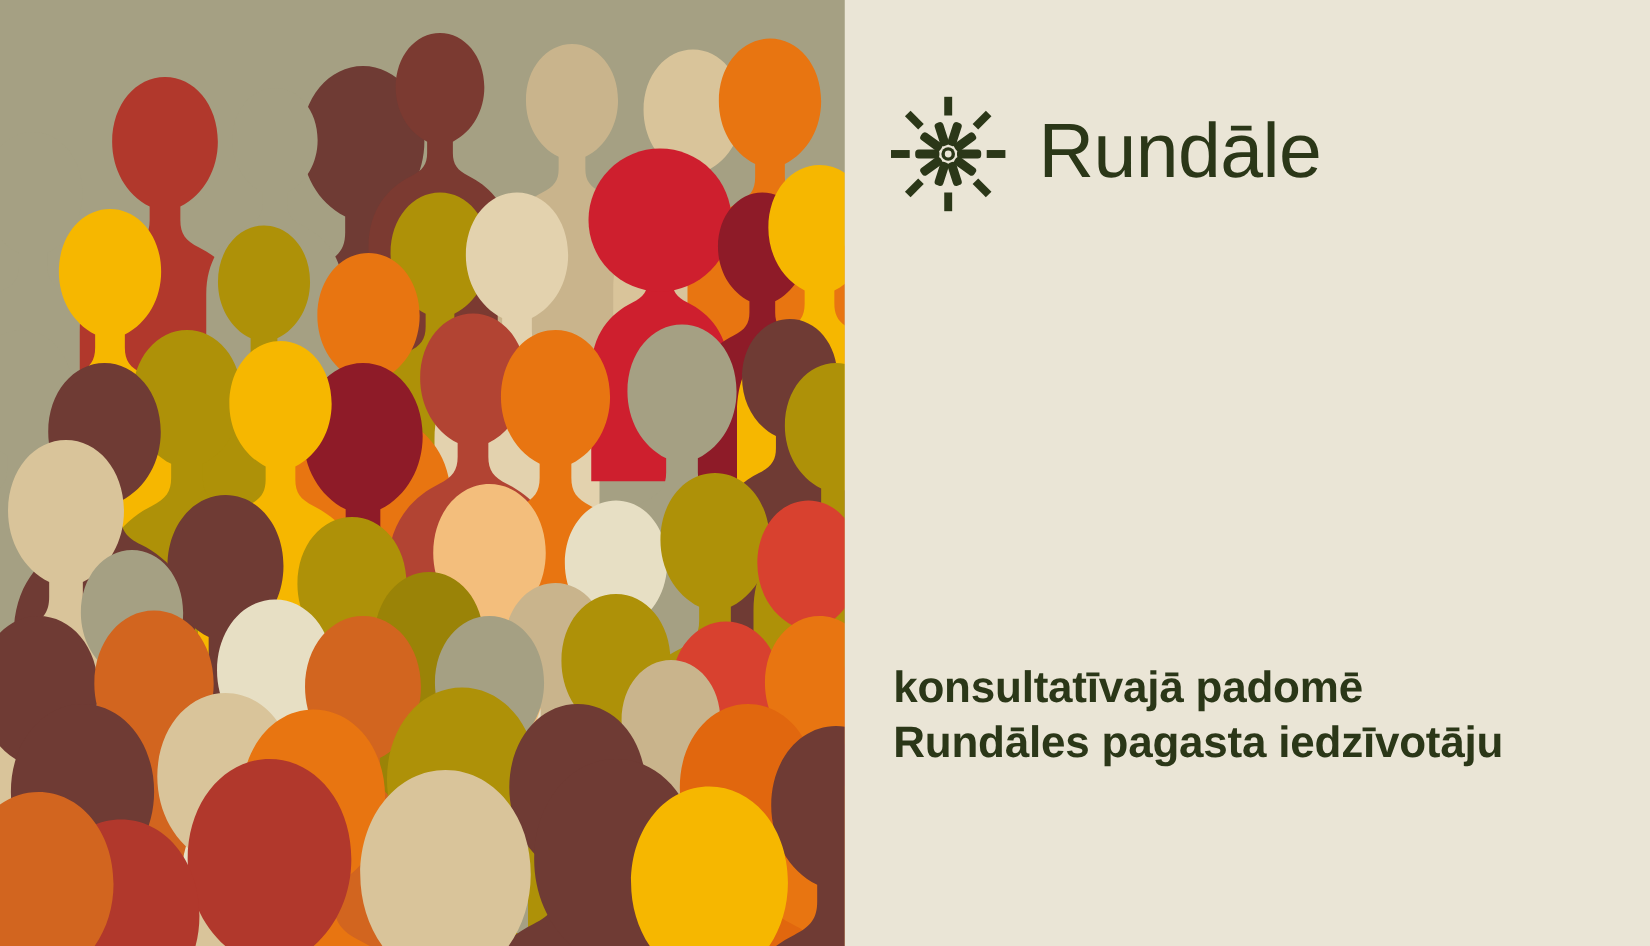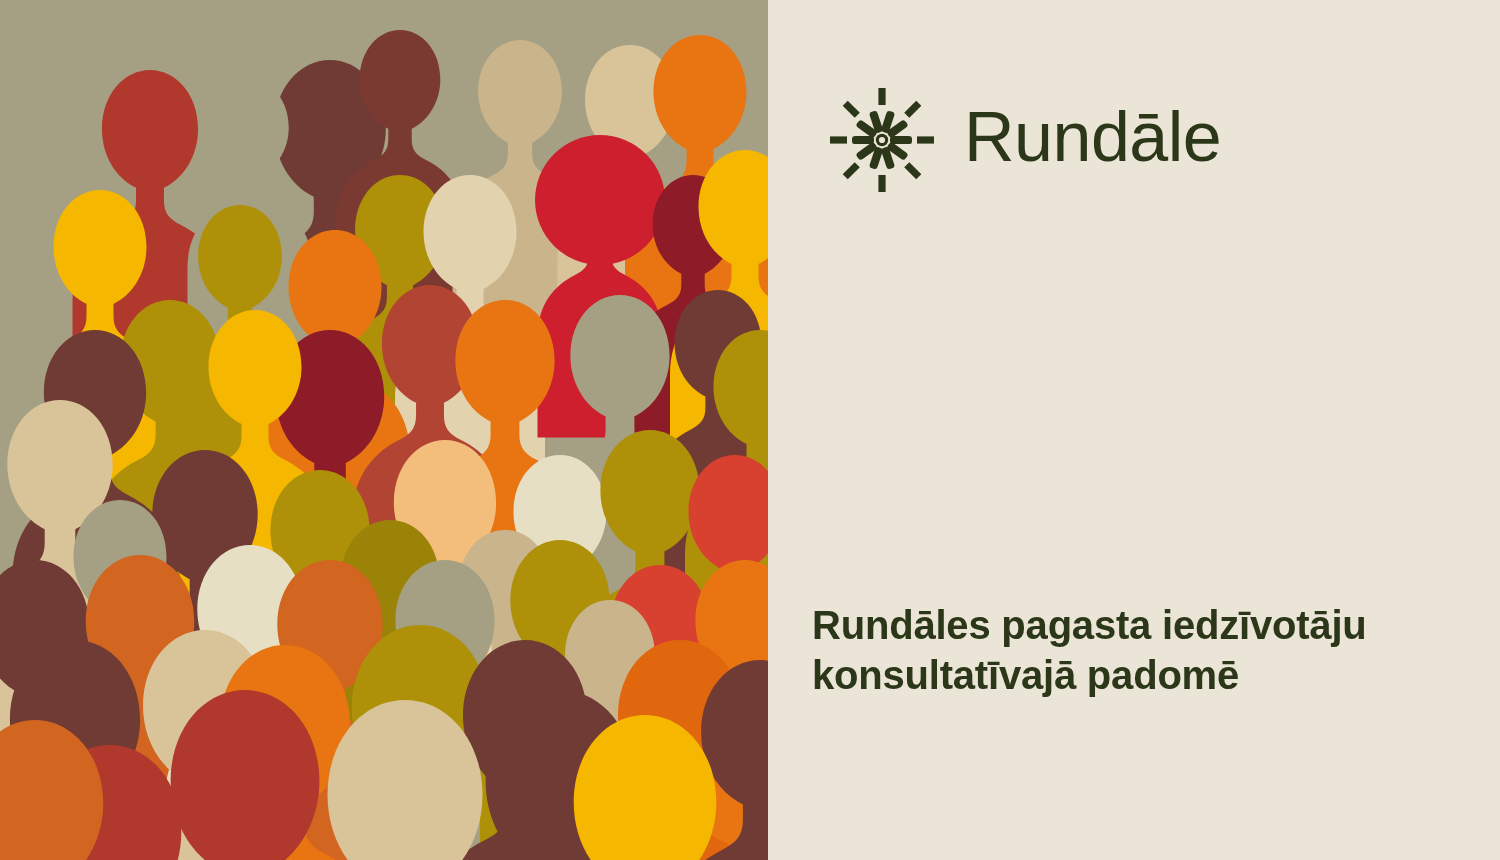--- a/index.html
+++ b/index.html
@@ -31,21 +31,21 @@
   .panel{
     position:relative;
     flex:1 1 auto;
     height:860px;
     background:#EAE5D6;
   }
 
   
   .logo-lockup{
     position:absolute;
-    left:56px;   
+    left:36px;   
     top:82px;
     display:flex;
     align-items:center;
     gap:24px;
   }
   .logo-mark{width:116px;height:116px;flex:0 0 116px;display:block;}
   .logo-mark svg{display:block;width:116px;height:116px;}
   .logo-word{
     font-size:70px;
     line-height:1;
@@ -298,19 +298,19 @@
             </g>
           <circle cx="58" cy="58" r="6.2" fill="#2B3718"></circle>
           <circle cx="58" cy="58" r="3.1" fill="#EAE5D6"></circle>
         </svg>
       </span>
       <span class="logo-word" style="color: rgb(43, 55, 24);">Rundāle</span>
     </div>
 
     <div class="headline-block">
       <h1 class="headline" style="color: rgb(43, 55, 24);">
+        <span class="hl-line">konsultatīvajā padomē</span>
         <span class="hl-line">Rundāles pagasta iedzīvotāju</span>
-        <span class="hl-line">konsultatīvajā padomē</span>
       </h1>
     </div>
 
   </div>
 </div>
 
 </body></html>

